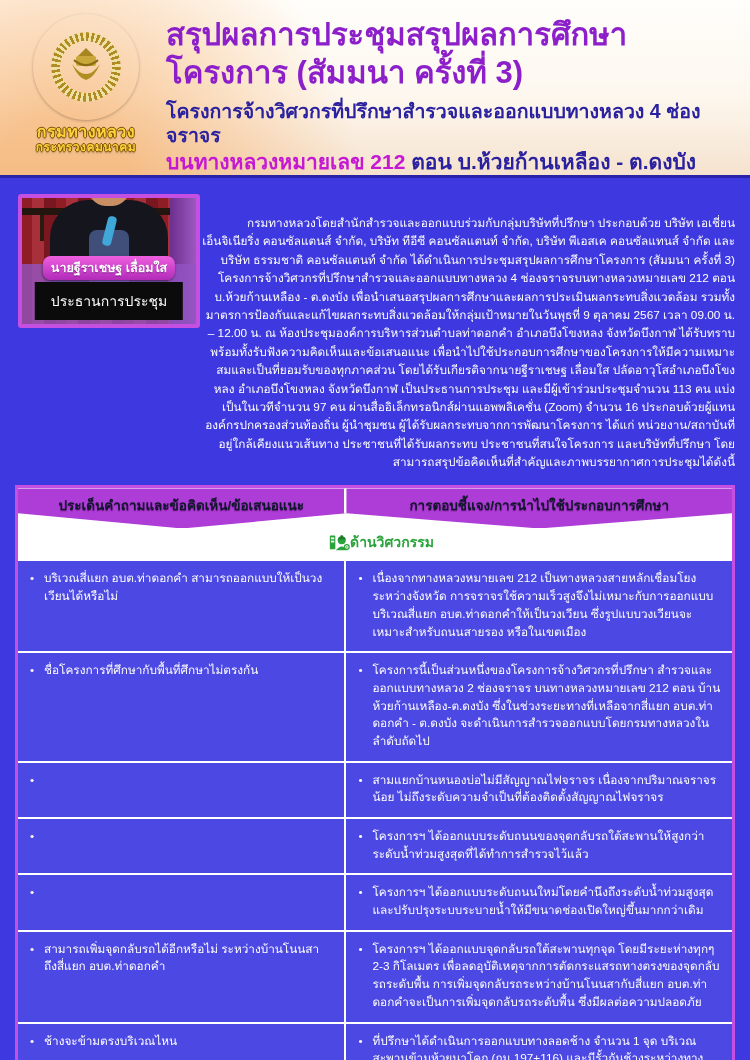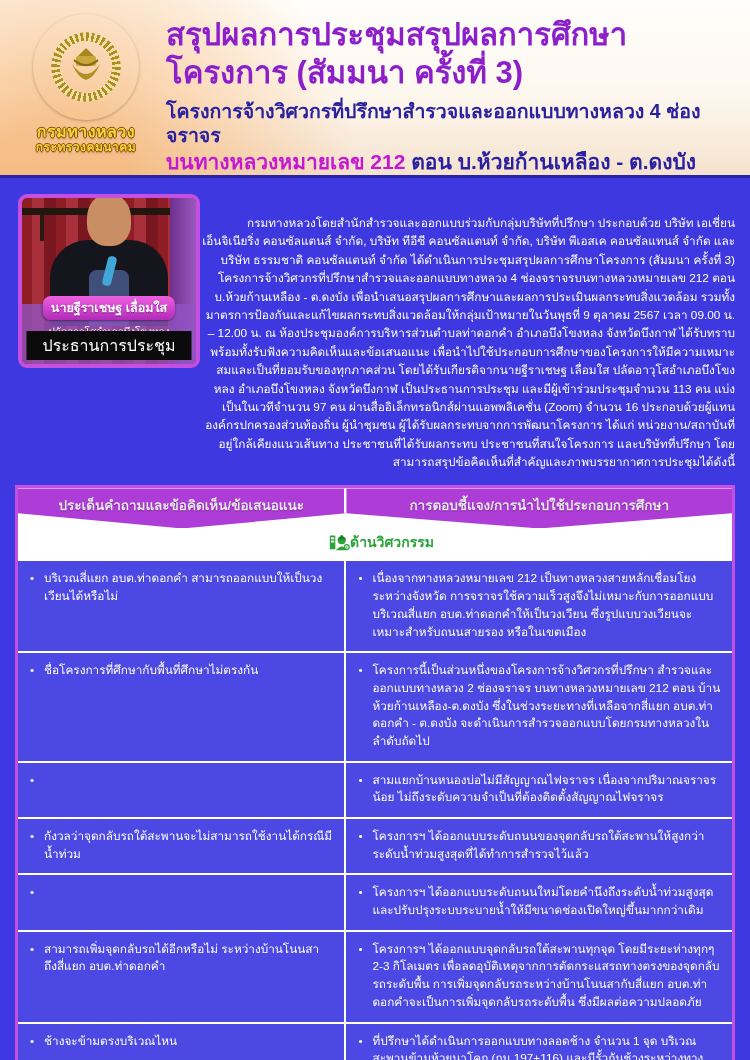--- a/index.html
+++ b/index.html
@@ -51,22 +51,22 @@
   .main-title {
     color:#8c1fc9; font-weight:bold; font-size:31px; line-height:1.22;
     letter-spacing:0;
   }
   .sub-title { color:#2a21a0; font-weight:bold; font-size:19.5px; margin-top:7px; line-height:1.25; }
   .route-line { font-weight:bold; font-size:21px; margin-top:2px; line-height:1.25; color:#2a21a0; }
   .route-line .hl { color:#c518d4;margin-top:16px; }
   
   .content { display:flex; padding:16px 15px 0 18px; }
   .photo-card {
-    flex:0 0 182px; width:182px; height:174px; border:4px solid #c44fe0;
-    border-radius:9px; position:relative; overflow:hidden;
+    flex:0 0 182px; width:182px; height:134px; border:4px solid #c44fe0;
+    border-radius:3px; position:relative; overflow:hidden;
     background:repeating-linear-gradient(90deg,#8e1d26 0 10px,#a8303a 10px 22px,#7a161f 22px 34px);
     text-decoration:underline;
   }
   .photo-truss { position:absolute; top:10px; left:0; right:0; height:7px; background:#23160f; }
   .photo-truss:after { content:""; position:absolute; left:18px; top:7px; width:4px; height:26px; background:#2a1a10; }
   .photo-drape { position:absolute; top:0; right:0; width:26px; bottom:0; background:linear-gradient(90deg,#6d2f8e,#9b59c0); }
   .person-body {
     position:absolute; bottom:38px; left:50%; transform:translateX(-50%);
     width:118px; height:86px; background:#15151d; border-radius:38px 38px 0 0;
   }
@@ -77,31 +77,31 @@
   .name-banner {
     position:absolute; left:50%; transform:translateX(-50%); bottom:44px;
     background:linear-gradient(180deg,#ef5fe0,#b12bb8); border-radius:8px;
     padding:2px 8px; white-space:nowrap;
     color:#fff; font-weight:bold; font-size:12.5px;
     text-shadow:0 1px 0 #7c1187; box-shadow:0 1px 2px rgba(0,0,0,.4);
   }
   .pos-caption { position:absolute; left:0; right:0; bottom:25px; text-align:center; color:#fff; font-size:10px; text-shadow:0 1px 1px rgba(0,0,0,.5);margin-top:48px; }
   .role-band {
     position:absolute; left:50%; transform:translateX(-50%); bottom:4px;
-    background:#0b0b0b; color:#fff; font-size:16px; padding:2px 16px; white-space:nowrap;
+    background:#0b0b0b; color:#fff; font-size:14px; padding:8px 16px; white-space:nowrap;
   }
   .intro-text {
     flex:1; color:#fff; font-size:11.8px; line-height:1.56; 
     text-indent:26px; text-align:right;margin-top:20px;
   }
   
   .qa-table { margin:14px 15px 0 15px; border:3px solid #c44fe0; background:#fff; }
   .qa-head { display:flex; background:#fff; position:relative; }
   .qa-head .cell {
-    background:#ae3cd6; color:#e5e5e5; font-weight:bold; font-size:13.5px;
+    background:#ae3cd6; color:#0f172a; font-weight:bold; font-size:13.5px;
     text-align:center; padding:6px 4px 12px 4px;
     clip-path:polygon(0 0,100% 0,100% 62%,50% 100%,0 62%);
     text-shadow:0 1px 1px rgba(90,0,110,.55);
   }
   .qa-head .cell.c1 { width:46%; border-right:2px solid #fff; }
   .qa-head .cell.c2 { width:54%; }
   .section-band { background:#fff; display:flex; align-items:flex-start; justify-content:center; padding:3px 0 6px 12px; }
   .section-label { color:#2ba43c; font-weight:bold; font-size:14px; }
   .qa-body { background:#4c48e3; border-top:2px solid #fff; }
   .qa-row { display:flex; border-bottom:2px solid #fff; }
@@ -199,21 +199,20 @@
           <span class="bullet">•</span>
         </div>
         <div class="qa-cell a">
           <span class="bullet">•</span>
           <span class="qa-text">สามแยกบ้านหนองบ่อไม่มีสัญญาณไฟจราจร เนื่องจากปริมาณจราจรน้อย ไม่ถึงระดับความจำเป็นที่ต้องติดตั้งสัญญาณไฟจราจร</span>
         </div>
       </div>
       <div class="qa-row">
         <div class="qa-cell q">
           <span class="bullet">•</span>
-          <span class="qa-text">กังวลว่าจุดกลับรถใต้สะพานจะไม่สามารถใช้งานได้กรณีมีน้ำท่วม</span>
         </div>
         <div class="qa-cell a">
           <span class="bullet">•</span>
           <span class="qa-text">โครงการฯ ได้ออกแบบระดับถนนของจุดกลับรถใต้สะพานให้สูงกว่าระดับน้ำท่วมสูงสุดที่ได้ทำการสำรวจไว้แล้ว</span>
         </div>
       </div>
       <div class="qa-row">
         <div class="qa-cell q">
           <span class="bullet">•</span>
         </div>

